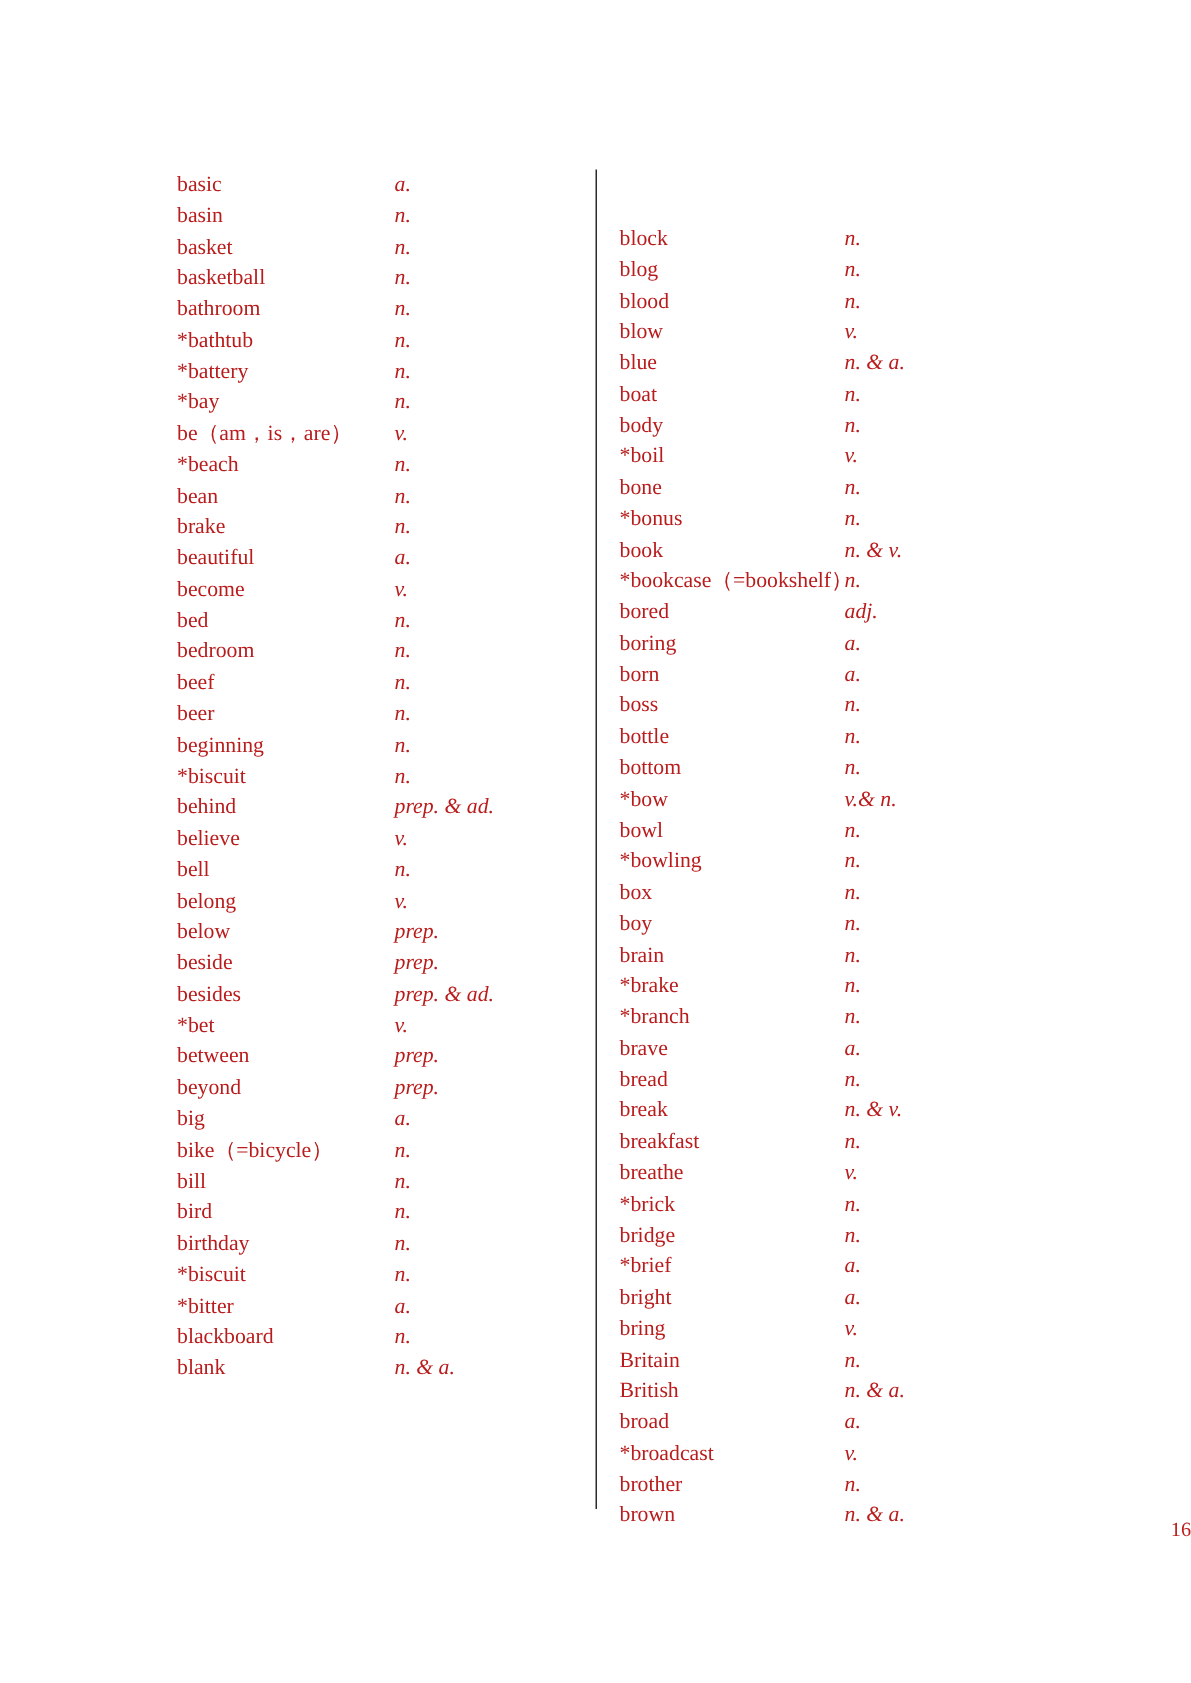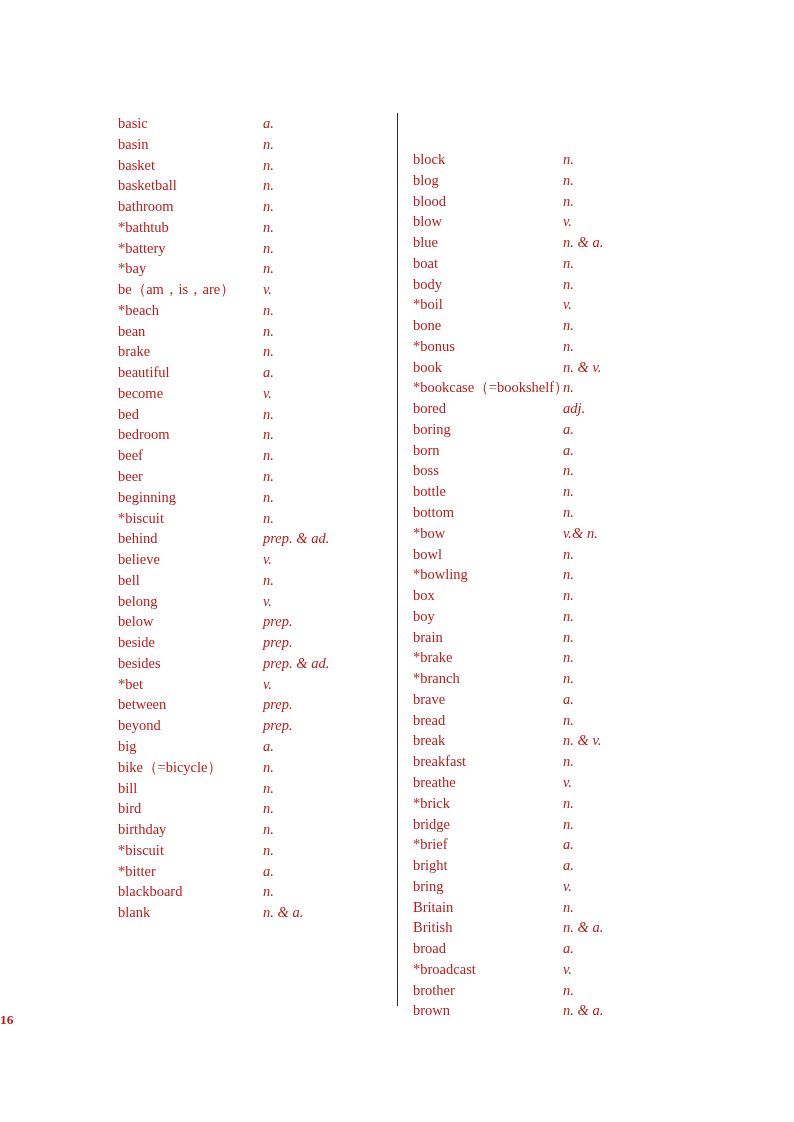--- a/index.html
+++ b/index.html
@@ -44,24 +44,23 @@
     top: 113px;
     width: 1px;
     height: 893px;
     background: #2a2a2a;
   }
   .page-number {
     position: absolute;
     left: 0;
     right: 0;
     top: 1010px;
-    text-align: left;
+    text-align: right;
     font-size: 13.5px;
     line-height: 20px;
-    font-weight: bold;
   }
 </style>
 </head>
 <body>
 
 <div class="page">
   <div class="col col-left" id="col-left">
       <div class="entry-row"><span class="word">basic</span><span class="pos">a.</span></div>
       <div class="entry-row"><span class="word">basin</span><span class="pos">n.</span></div>
       <div class="entry-row"><span class="word">basket</span><span class="pos">n.</span></div>

